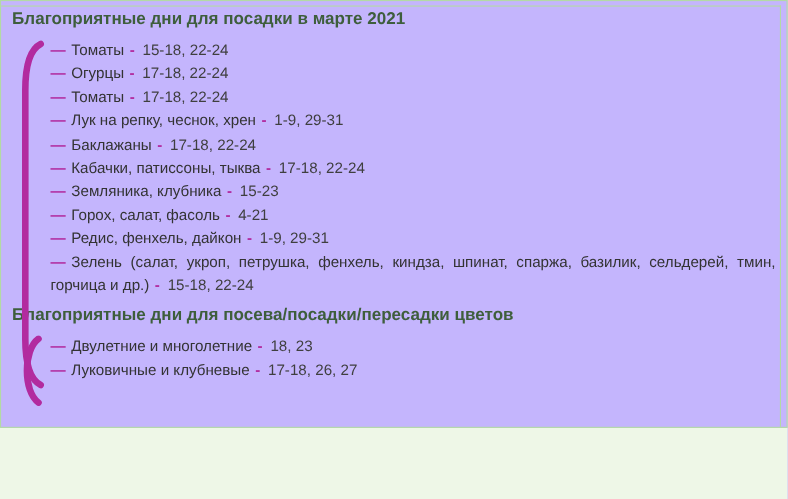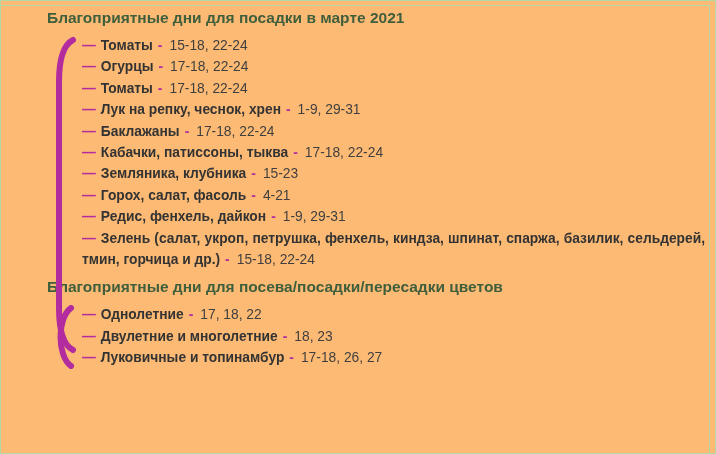--- a/index.html
+++ b/index.html
@@ -4,26 +4,25 @@
 <style>
   html, body { margin: 0; padding: 0; }
   body {
     width: 716px; height: 454px;
     font-family: "Liberation Sans", sans-serif;
     background: #eef7e7;
     overflow: hidden;
   }
   .page {
     position: relative;
-    width: 716px; height: 454px;
+    width: 716px; height: 389px;
     box-sizing: border-box;
-    background: #fdba74;
+    background: #c4b5fd;
     border: 1px solid #b3daa5;
     overflow: hidden;
-    padding-left: 36px;
   }
   .inner-frame {
     position: absolute;
     left: 0; top: 4px; right: 5px; bottom: -1px;
     border-top: 1px solid #b3daa5;
     border-right: 1px solid #b3daa5;
     pointer-events: none;
   }
   .section-heading {
     margin: 0;
@@ -51,21 +50,21 @@
     color: #3c3c3c;
     text-align: justify;
   }
   .item .marker {
     color: #b22b9f;
     font-weight: bold;
     margin-right: 5px;
   }
   .item .name {
     color: #333333;
-    font-weight: bold;
+    font-weight: normal;
   }
   .item .sep {
     color: #b22b9f;
     font-weight: bold;
     margin: 0 7px 0 5px;
   }
   .item .dates {
     color: #3f3f3f;
     font-weight: normal;
   }
@@ -97,19 +96,18 @@
     </div>
   </section>
 
   <section>
     <h2 class="section-heading">Благоприятные дни для посева/посадки/пересадки цветов</h2>
     <div class="list">
       <svg class="bracket" width="26" height="64" viewBox="0 0 26 64">
         <path d="M19 3 C5 13 5 51 19 61" fill="none" stroke="#b22b9f" stroke-width="6" stroke-linecap="round"></path>
       </svg>
       <div>
-          <p class="item"><span class="marker">—</span><b class="name">Однолетние</b><b class="sep">-</b><span class="dates">17, 18, 22</span></p>
           <p class="item"><span class="marker">—</span><b class="name">Двулетние и многолетние</b><b class="sep">-</b><span class="dates">18, 23</span></p>
-          <p class="item"><span class="marker">—</span><b class="name">Луковичные и топинамбур</b><b class="sep">-</b><span class="dates">17-18, 26, 27</span></p>
+          <p class="item"><span class="marker">—</span><b class="name">Луковичные и клубневые</b><b class="sep">-</b><span class="dates">17-18, 26, 27</span></p>
         </div>
     </div>
   </section>
 </div>
 
 </body></html>

